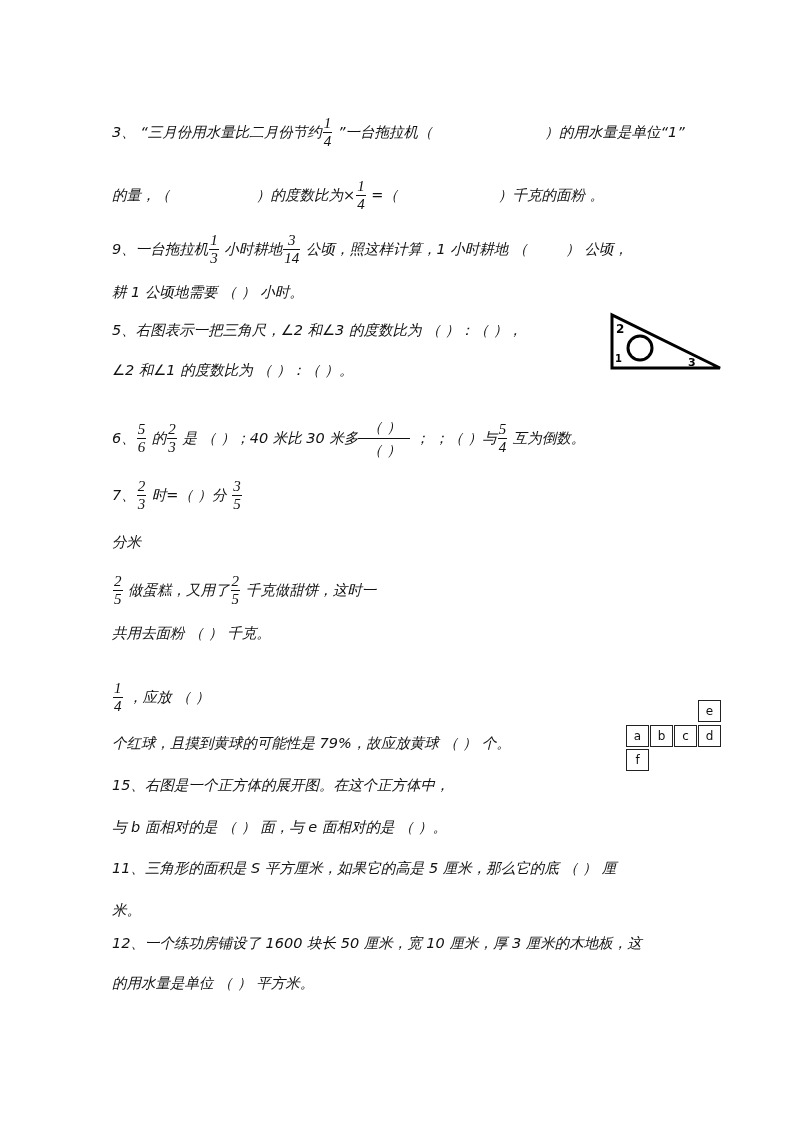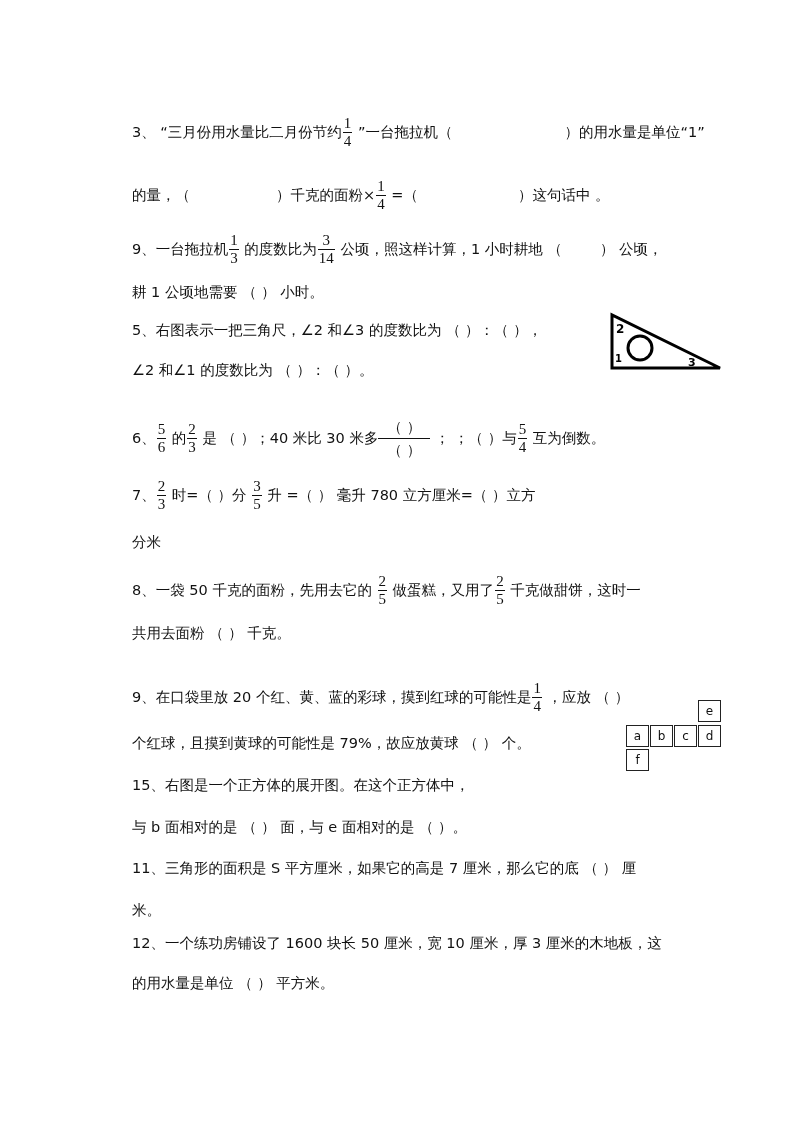--- a/index.html
+++ b/index.html
@@ -1,18 +1,18 @@
 <!DOCTYPE html>
 <html><head>
 <meta charset="utf-8">
 <style>
   html, body { margin: 0; padding: 0; background: #ffffff; }
   body { width: 793px; height: 1122px; position: relative; overflow: hidden;
          font-family: "DejaVu Sans", "Liberation Sans", sans-serif; color: #111; }
-  .line { position: absolute; left: 132px; font-size: 14.5px; line-height: 20px; white-space: nowrap; }
+  .line { position: absolute; left: 112px; font-size: 14.5px; line-height: 20px; white-space: nowrap; font-style: italic; }
   .frac { display: inline-block; vertical-align: middle; text-align: center;
           font-family: "Liberation Serif", "DejaVu Serif", serif; font-size: 15px; line-height: 17px; margin: 0 1px; }
   .frac .n { display: block; padding: 0 1px; }
   .frac .d { display: block; padding: 0 1px; }
   .frac.bar .n { border-bottom: 1px solid #111; }
   .blank { display: inline-block; }
   .bigfrac { display: inline-block; vertical-align: middle; text-align: center; width: 52px; line-height: 22px; }
   .bigfrac .n { display: block; border-bottom: 1.3px solid #111; }
   .bigfrac .d { display: block; }
   
@@ -22,66 +22,66 @@
   .cell { position: absolute; width: 23px; height: 22px; border: 1px solid #222; box-sizing: border-box;
           font-size: 12px; text-align: center; line-height: 21px; font-family: "DejaVu Sans", sans-serif; }
 </style>
 </head>
 <body>
 
 <div class="line" style="top:115px">
   <span>3、 “三月份用水量比二月份节约</span><span class="frac bar"><span class="n">1</span><span class="d">4</span></span><span> ”一台拖拉机（</span><span class="blank" style="width:112px"></span><span>）的用水量是单位“1”</span>
 </div>
 <div class="line" style="top:178px">
-  <span>的量，（</span><span class="blank" style="width:86px"></span><span>）千克的面粉×</span><span class="frac bar"><span class="n">1</span><span class="d">4</span></span><span> =（</span><span class="blank" style="width:100px"></span><span>）这句话中 。</span>
+  <span>的量，（</span><span class="blank" style="width:86px"></span><span>）的度数比为×</span><span class="frac bar"><span class="n">1</span><span class="d">4</span></span><span> =（</span><span class="blank" style="width:100px"></span><span>）千克的面粉 。</span>
 </div>
 
 <div class="line" style="top:232px">
-  <span>9、一台拖拉机</span><span class="frac bar"><span class="n">1</span><span class="d">3</span></span><span> 的度数比为</span><span class="frac bar"><span class="n">3</span><span class="d">14</span></span><span> 公顷，照这样计算，1 小时耕地 （</span><span class="blank" style="width:38px"></span><span>） 公顷，</span>
+  <span>9、一台拖拉机</span><span class="frac bar"><span class="n">1</span><span class="d">3</span></span><span> 小时耕地</span><span class="frac bar"><span class="n">3</span><span class="d">14</span></span><span> 公顷，照这样计算，1 小时耕地 （</span><span class="blank" style="width:38px"></span><span>） 公顷，</span>
 </div>
 <div class="line" style="top:282px">耕 1 公顷地需要 （      ） 小时。</div>
 
 <div class="line" style="top:320px">5、右图表示一把三角尺，∠2 和∠3 的度数比为 （      ）：（      ），</div>
 <div class="line" style="top:360px">∠2 和∠1 的度数比为 （      ）：（      ）。</div>
 <svg class="tri" viewBox="0 0 116 60">
   <polygon points="4,3 4,56 112,56" fill="none" stroke="#000" stroke-width="3"></polygon>
   <circle cx="32" cy="36" r="12" fill="none" stroke="#000" stroke-width="3"></circle>
   <text x="8" y="21" font-size="12" font-weight="bold" font-family="DejaVu Sans, sans-serif">2</text>
   <text x="7" y="50" font-size="10" font-weight="bold" font-family="DejaVu Sans, sans-serif">1</text>
   <text x="80" y="54" font-size="11" font-weight="bold" font-family="DejaVu Sans, sans-serif">3</text>
 </svg>
 
 <div class="line" style="top:416px">
   <span>6、</span><span class="frac bar"><span class="n">5</span><span class="d">6</span></span><span> 的</span><span class="frac bar"><span class="n">2</span><span class="d">3</span></span><span> 是 （          ）；40 米比 30 米多</span><span class="bigfrac"><span class="n">（      ）</span><span class="d">（      ）</span></span><span>  ；  ；（        ）与</span><span class="frac bar"><span class="n">5</span><span class="d">4</span></span><span> 互为倒数。</span>
 </div>
 
 <div class="line" style="top:478px">
-  <span>7、</span><span class="frac bar"><span class="n">2</span><span class="d">3</span></span><span> 时=（        ）分     </span><span class="frac bar"><span class="n">3</span><span class="d">5</span></span><span> 升 =（         ） 毫升     780 立方厘米=（             ）立方</span>
+  <span>7、</span><span class="frac bar"><span class="n">2</span><span class="d">3</span></span><span> 时=（        ）分     </span><span class="frac bar"><span class="n">3</span><span class="d">5</span></span>
 </div>
 <div class="line" style="top:532px">分米</div>
 
 <div class="line" style="top:573px">
-  <span>8、一袋 50 千克的面粉，先用去它的 </span><span class="frac bar"><span class="n">2</span><span class="d">5</span></span><span> 做蛋糕，又用了</span><span class="frac bar"><span class="n">2</span><span class="d">5</span></span><span> 千克做甜饼，这时一</span>
+  <span class="frac bar"><span class="n">2</span><span class="d">5</span></span><span> 做蛋糕，又用了</span><span class="frac bar"><span class="n">2</span><span class="d">5</span></span><span> 千克做甜饼，这时一</span>
 </div>
 <div class="line" style="top:623px">共用去面粉 （          ） 千克。</div>
 
 <div class="line" style="top:680px">
-  <span>9、在口袋里放 20 个红、黄、蓝的彩球，摸到红球的可能性是</span><span class="frac bar"><span class="n">1</span><span class="d">4</span></span><span> ，应放 （      ）</span>
+  <span class="frac bar"><span class="n">1</span><span class="d">4</span></span><span> ，应放 （      ）</span>
 </div>
 <div class="line" style="top:733px">个红球，且摸到黄球的可能性是 79%，故应放黄球 （        ） 个。</div>
 
 <div class="net">
   <div class="cell" style="left:72px;top:0px">e</div>
   <div class="cell" style="left:0px;top:25px">a</div>
   <div class="cell" style="left:24px;top:25px">b</div>
   <div class="cell" style="left:48px;top:25px">c</div>
   <div class="cell" style="left:72px;top:25px">d</div>
   <div class="cell" style="left:0px;top:49px">f</div>
 </div>
 
 <div class="line" style="top:775px">15、右图是一个正方体的展开图。在这个正方体中，</div>
 <div class="line" style="top:817px">与 b 面相对的是 （          ） 面，与 e 面相对的是 （            ）。</div>
 
-<div class="line" style="top:858px">11、三角形的面积是 S 平方厘米，如果它的高是 7 厘米，那么它的底 （        ） 厘</div>
+<div class="line" style="top:858px">11、三角形的面积是 S 平方厘米，如果它的高是 5 厘米，那么它的底 （        ） 厘</div>
 <div class="line" style="top:900px">米。</div>
 
 <div class="line" style="top:933px">12、一个练功房铺设了 1600 块长 50 厘米，宽 10 厘米，厚 3 厘米的木地板，这</div>
 <div class="line" style="top:973px">的用水量是单位 （            ） 平方米。</div>
 
 </body></html>

